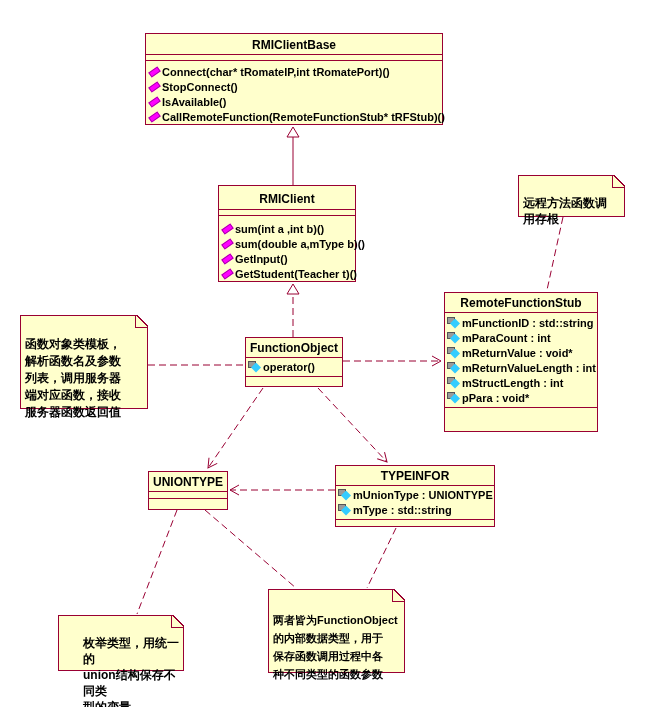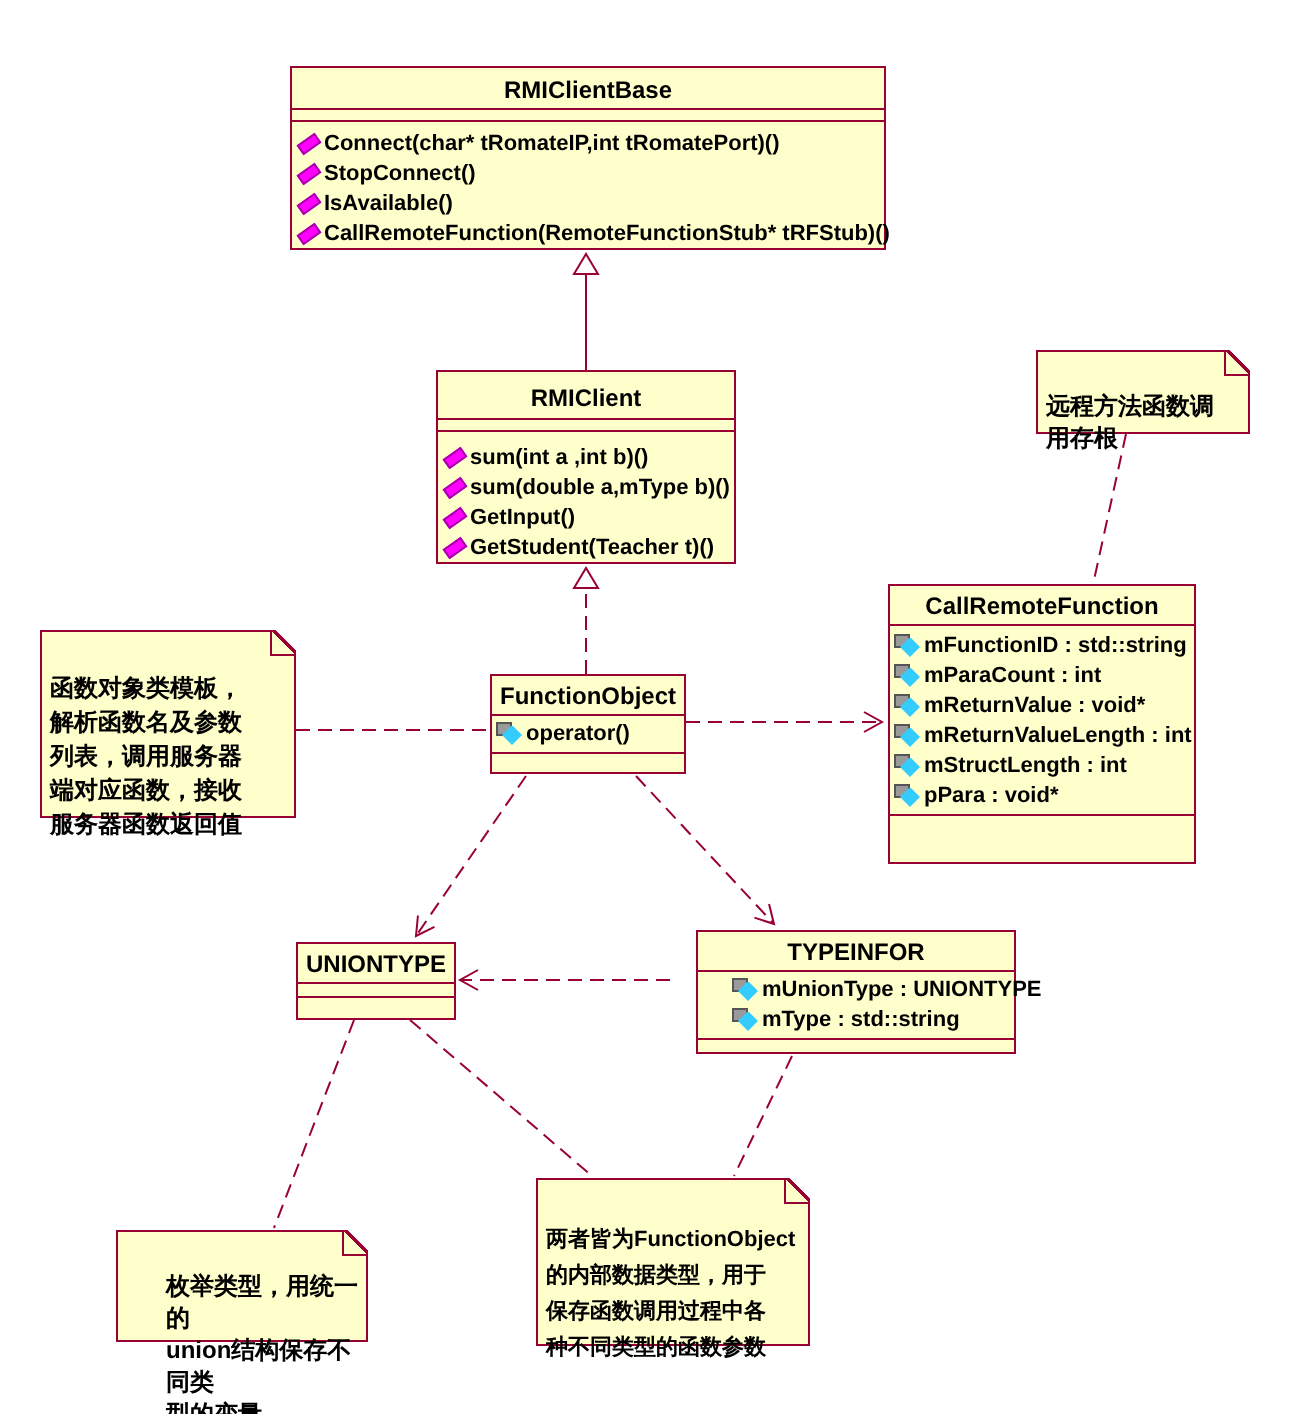--- a/index.html
+++ b/index.html
@@ -116,21 +116,21 @@
           <span class="op-icon"></span>
           <span class="txt">IsAvailable()</span>
         </div>
       <div class="member">
           <span class="op-icon"></span>
           <span class="txt">CallRemoteFunction(RemoteFunctionStub* tRFStub)()</span>
         </div>
     </div>
   </div>
 
-  <div class="uml-class" style="left:218px;top:185px;width:150px;height:97px;">
+  <div class="uml-class" style="left:218px;top:185px;width:138px;height:97px;">
     <div class="uml-title" style="padding:6px 2px 4px 2px;">RMIClient</div>
     <div class="empty-comp"></div>
     <div class="uml-members" style="padding-top:5px;">
       <div class="member">
           <span class="op-icon"></span>
           <span class="txt">sum(int a ,int b)()</span>
         </div>
       <div class="member">
           <span class="op-icon"></span>
           <span class="txt">sum(double a,mType b)()</span>
@@ -140,21 +140,21 @@
           <span class="txt">GetInput()</span>
         </div>
       <div class="member">
           <span class="op-icon"></span>
           <span class="txt">GetStudent(Teacher t)()</span>
         </div>
     </div>
   </div>
 
   <div class="uml-class compact" style="left:444px;top:292px;width:154px;height:140px;">
-    <div class="uml-title">CallRemoteFunction</div>
+    <div class="uml-title">RemoteFunctionStub</div>
     <div class="uml-members" style="padding-top:2px;">
       <div class="member">
           <span class="attr-icon"></span>
           <span class="txt">mFunctionID : std::string</span>
         </div>
       <div class="member">
           <span class="attr-icon"></span>
           <span class="txt">mParaCount : int</span>
         </div>
       <div class="member">
@@ -187,23 +187,23 @@
     </div>
     <div class="bottom-empty"></div>
   </div>
 
   <div class="uml-class compact" style="left:148px;top:471px;width:80px;height:39px;">
     <div class="uml-title">UNIONTYPE</div>
     <div class="empty-comp"></div>
     <div style="flex:1"></div>
   </div>
 
-  <div class="uml-class compact" style="left:348px;top:465px;width:160px;height:62px;">
+  <div class="uml-class compact" style="left:335px;top:465px;width:160px;height:62px;">
     <div class="uml-title">TYPEINFOR</div>
-    <div class="uml-members" style="padding-top:1px;margin-left:15px;">
+    <div class="uml-members" style="padding-top:1px;">
       <div class="member">
           <span class="attr-icon"></span>
           <span class="txt">mUnionType : UNIONTYPE</span>
         </div>
       <div class="member">
           <span class="attr-icon"></span>
           <span class="txt">mType : std::string</span>
         </div>
     </div>
     <div class="bottom-empty"></div>

